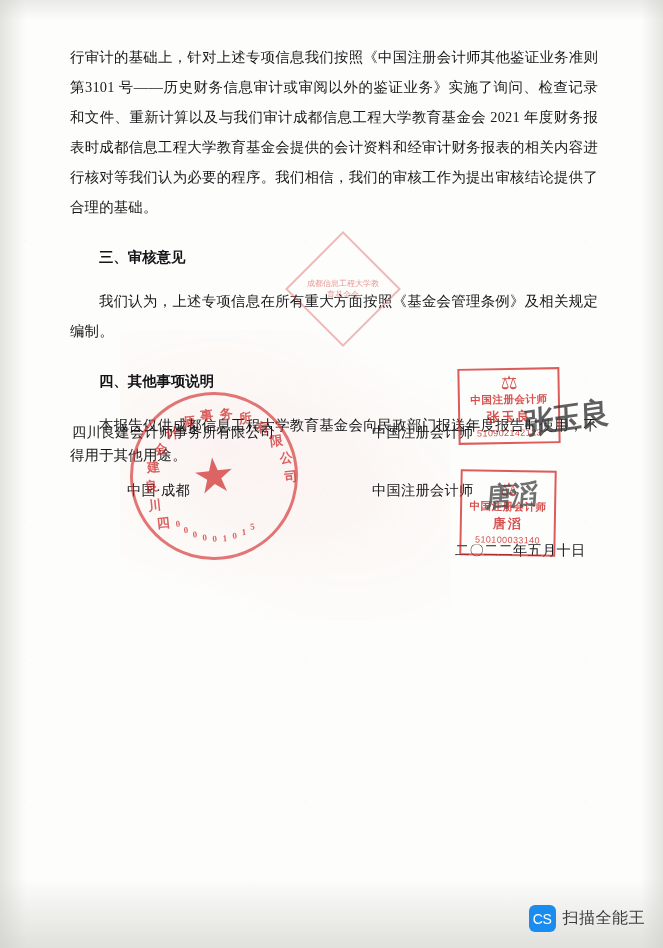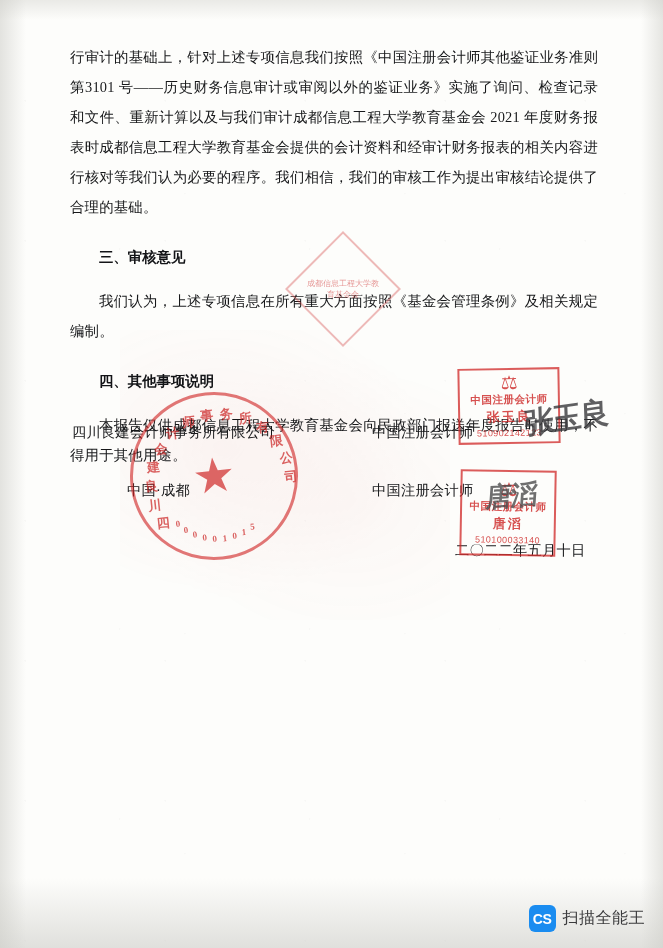--- a/index.html
+++ b/index.html
@@ -243,21 +243,21 @@
     align-items: center;
     gap: 7px;
     z-index: 7;
   }
   #cs-logo {
     width: 27px; height: 27px;
     border-radius: 6px;
     background: #1a8cf0;
     color: #fff;
     font-family: "Liberation Sans", sans-serif;
-    font-weight: bold;
+    font-weight: normal;
     font-size: 14px;
     display: flex;
     align-items: center;
     justify-content: center;
     letter-spacing: -0.5px;
   }
   #cs-text {
     font-family: Liberation Sans, sans-serif;
     font-size: 16px;
     color: #3b3b3d;

